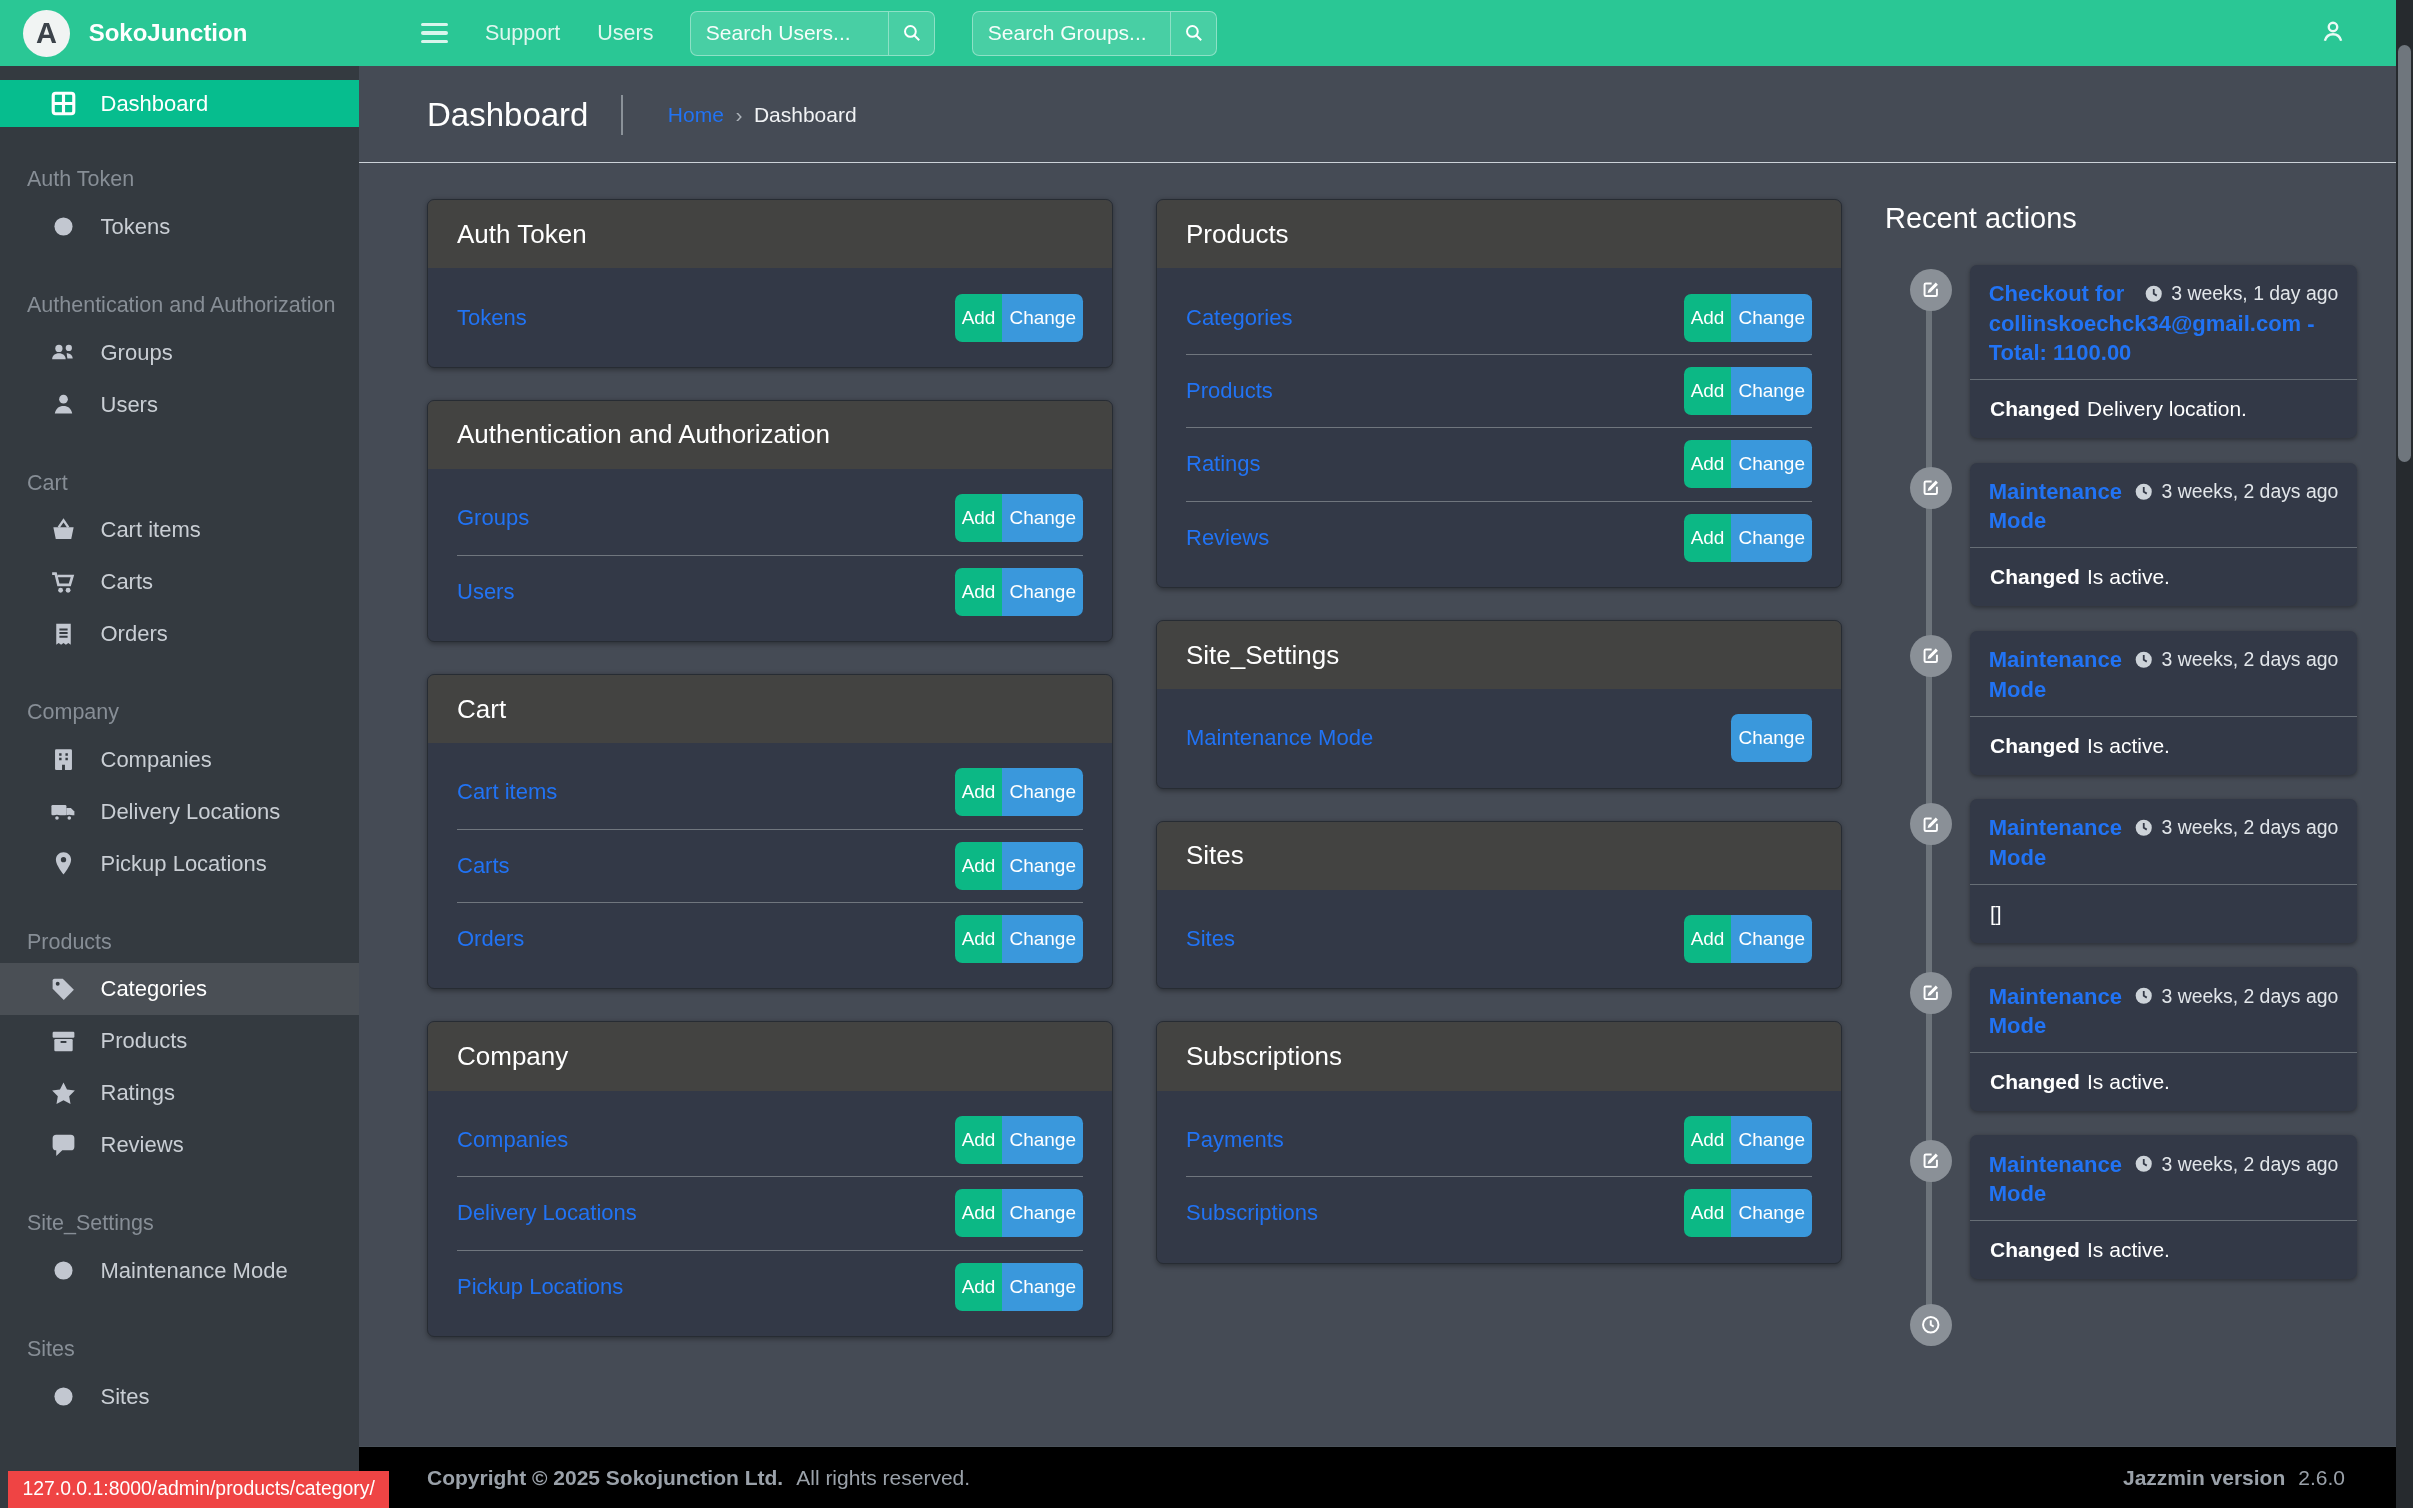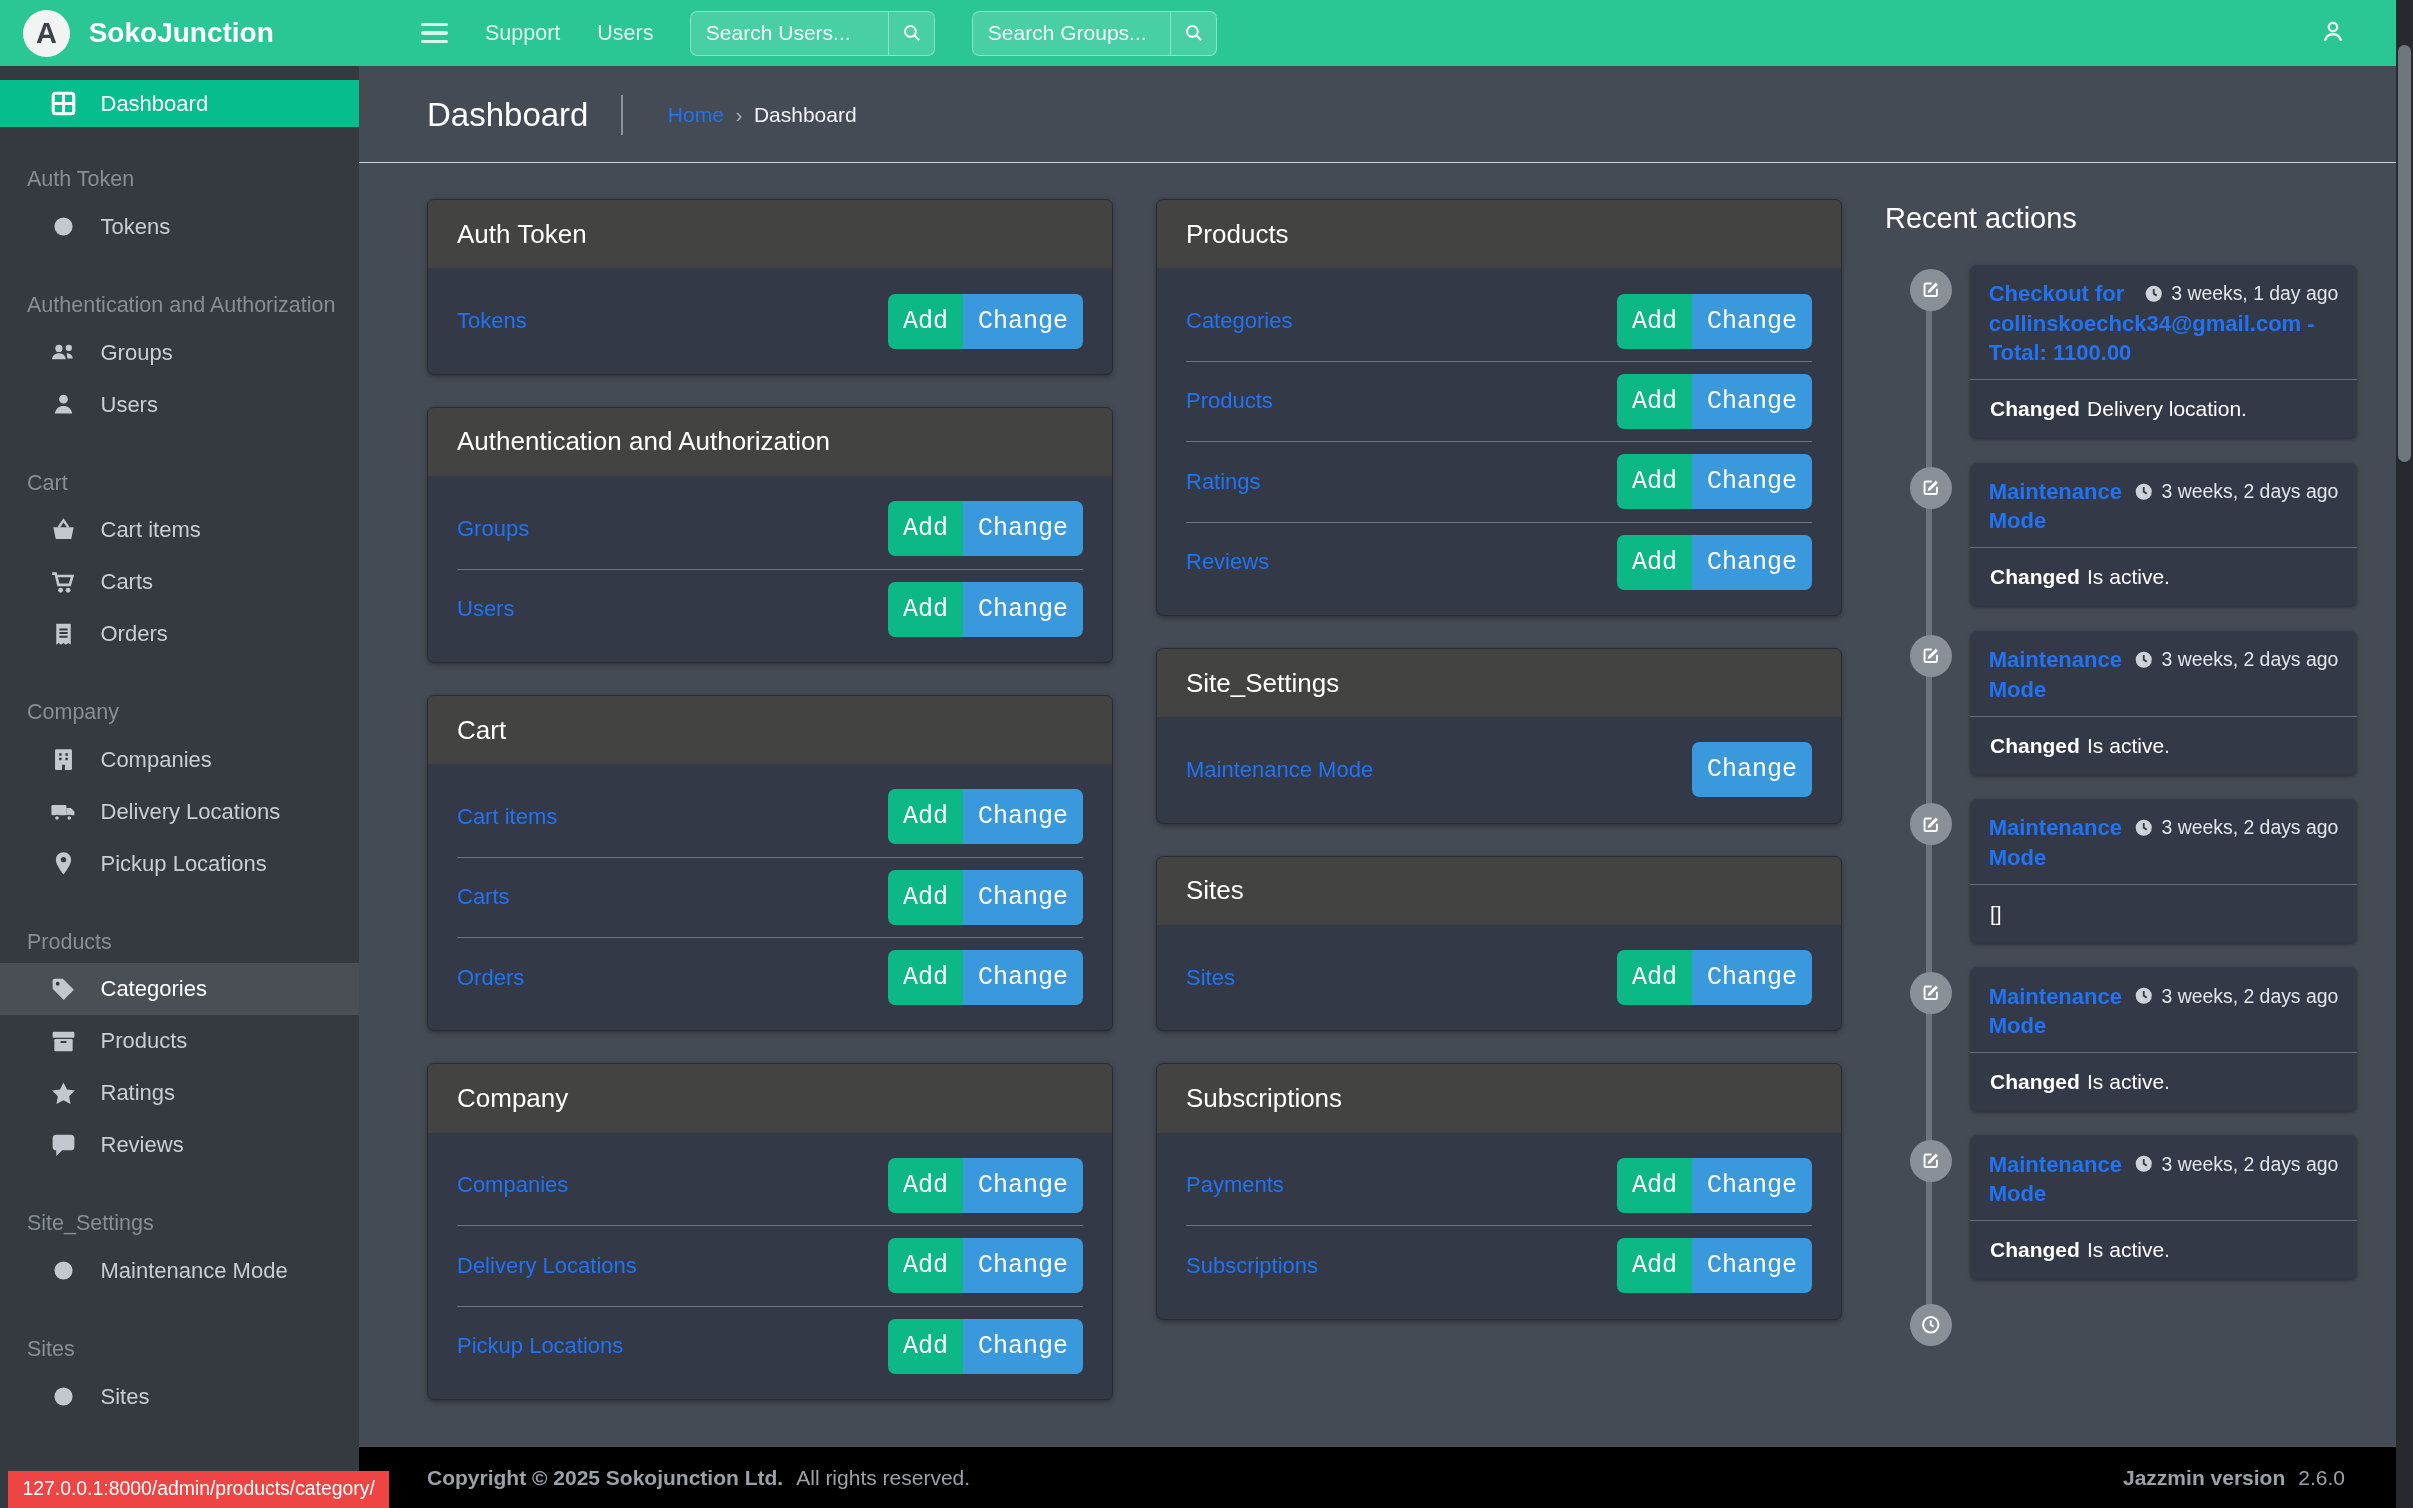--- a/index.html
+++ b/index.html
@@ -11,21 +11,21 @@
   *{box-sizing:border-box; margin:0; padding:0;}
   html,body{margin:0;}
   body{width:2413px;height:1508px;overflow:hidden;background:var(--c-content-bg);
        font-family:"Liberation Sans","DejaVu Sans",sans-serif;}
   .app{display:flex;width:2413px;height:1508px;}
 
   
   .sidebar{flex:0 0 359px;width:359px;height:1508px;background:var(--c-sidebar-bg);overflow:hidden;position:relative;z-index:5;}
   .brand{height:66px;background:var(--c-navbar-teal);display:flex;align-items:center;gap:18.7px;padding-left:23px;}
   .brand-logo{width:47px;height:47px;border-radius:50%;background:#f1f4f3;color:#3c434a;display:flex;align-items:center;justify-content:center;font-weight:800;font-size:29px;}
-  .brand-name{color:#fff;font-size:28px;font-weight:600;}
+  .brand-name{color:#fff;font-size:24px;font-weight:600;}
   .user-panel{display:flex;align-items:center;gap:20px;padding:21.5px 0 20px 26px;border-bottom:0.7px solid #4b535b;}
   .avatar{width:45px;height:45px;border-radius:50%;background:#fff;display:flex;align-items:center;justify-content:center;}
   .avatar svg{width:32px;height:32px;color:#343a40;}
   .user-name{color:#e8ebed;font-size:22px;}
   .sb-dashboard{margin-top:14.4px;height:47px;background:var(--c-active-green);display:flex;align-items:center;gap:21.5px;padding-left:47px;color:#fff;}
   .sb-dashboard .sb-icon svg{color:#fff;}
   .sb-dash-label{font-size:22px;}
   .sb-title{color:#878e96;font-size:21.5px;margin:40px 0 8.6px 27px;}
   .sb-item{display:flex;align-items:center;gap:21.5px;height:52px;padding-left:47px;color:#c9ced4;font-size:22px;cursor:pointer;}
   .sb-item.active{background:rgba(255,255,255,.11);color:#fff;}
@@ -64,21 +64,21 @@
   .col3{flex:1 1 auto;min-width:0;padding-right:56px;}
 
   
   .card{background:var(--c-card-bg);border:0.7px solid #272c33;border-radius:7.2px;margin-bottom:32px;box-shadow:0 1.4px 5.7px rgba(0,0,0,.35);overflow:hidden;}
   .card-header{background:var(--c-card-header-bg);padding:18.7px 29px;color:#fff;font-size:26px;}
   .card-body{padding:13px 29px;}
   .model-row{display:flex;align-items:center;justify-content:space-between;padding:12.2px 0;}
   .model-row + .model-row{border-top:1.4px solid #70767e;}
   .model-link{color:var(--c-link-blue);font-size:22px;text-decoration:none;cursor:pointer;}
   .btn-group{display:flex;}
-  .btn{border:none;color:#fff;font-size:25px;padding:13px 15px;cursor:pointer;font-family:Liberation Mono, monospace;}
+  .btn{border:none;color:#fff;font-size:19px;padding:13px 7px;cursor:pointer;font-family:Liberation Sans, sans-serif;}
   .btn-add{background:var(--c-add-green);border-radius:7.2px 0 0 7.2px;}
   .btn-change{background:var(--c-change-blue);border-radius:0 7.2px 7.2px 0;}
   .btn:only-child{border-radius:7.2px;}
 
   
   .recent-title{color:#fff;font-size:29px;font-weight:500;margin:2.9px 0 30px;}
   #timeline{position:relative;}
   #timeline::before{content:'';position:absolute;left:41px;top:24.4px;bottom:20px;width:5.7px;border-radius:2.9px;background:#6d747b;}
   .t-entry{position:relative;margin-left:85px;margin-bottom:24.4px;}
   .t-badge{position:absolute;left:-60px;top:4.3px;width:42px;height:42px;border-radius:50%;background:var(--c-timeline-gray);display:flex;align-items:center;justify-content:center;color:#fff;}

